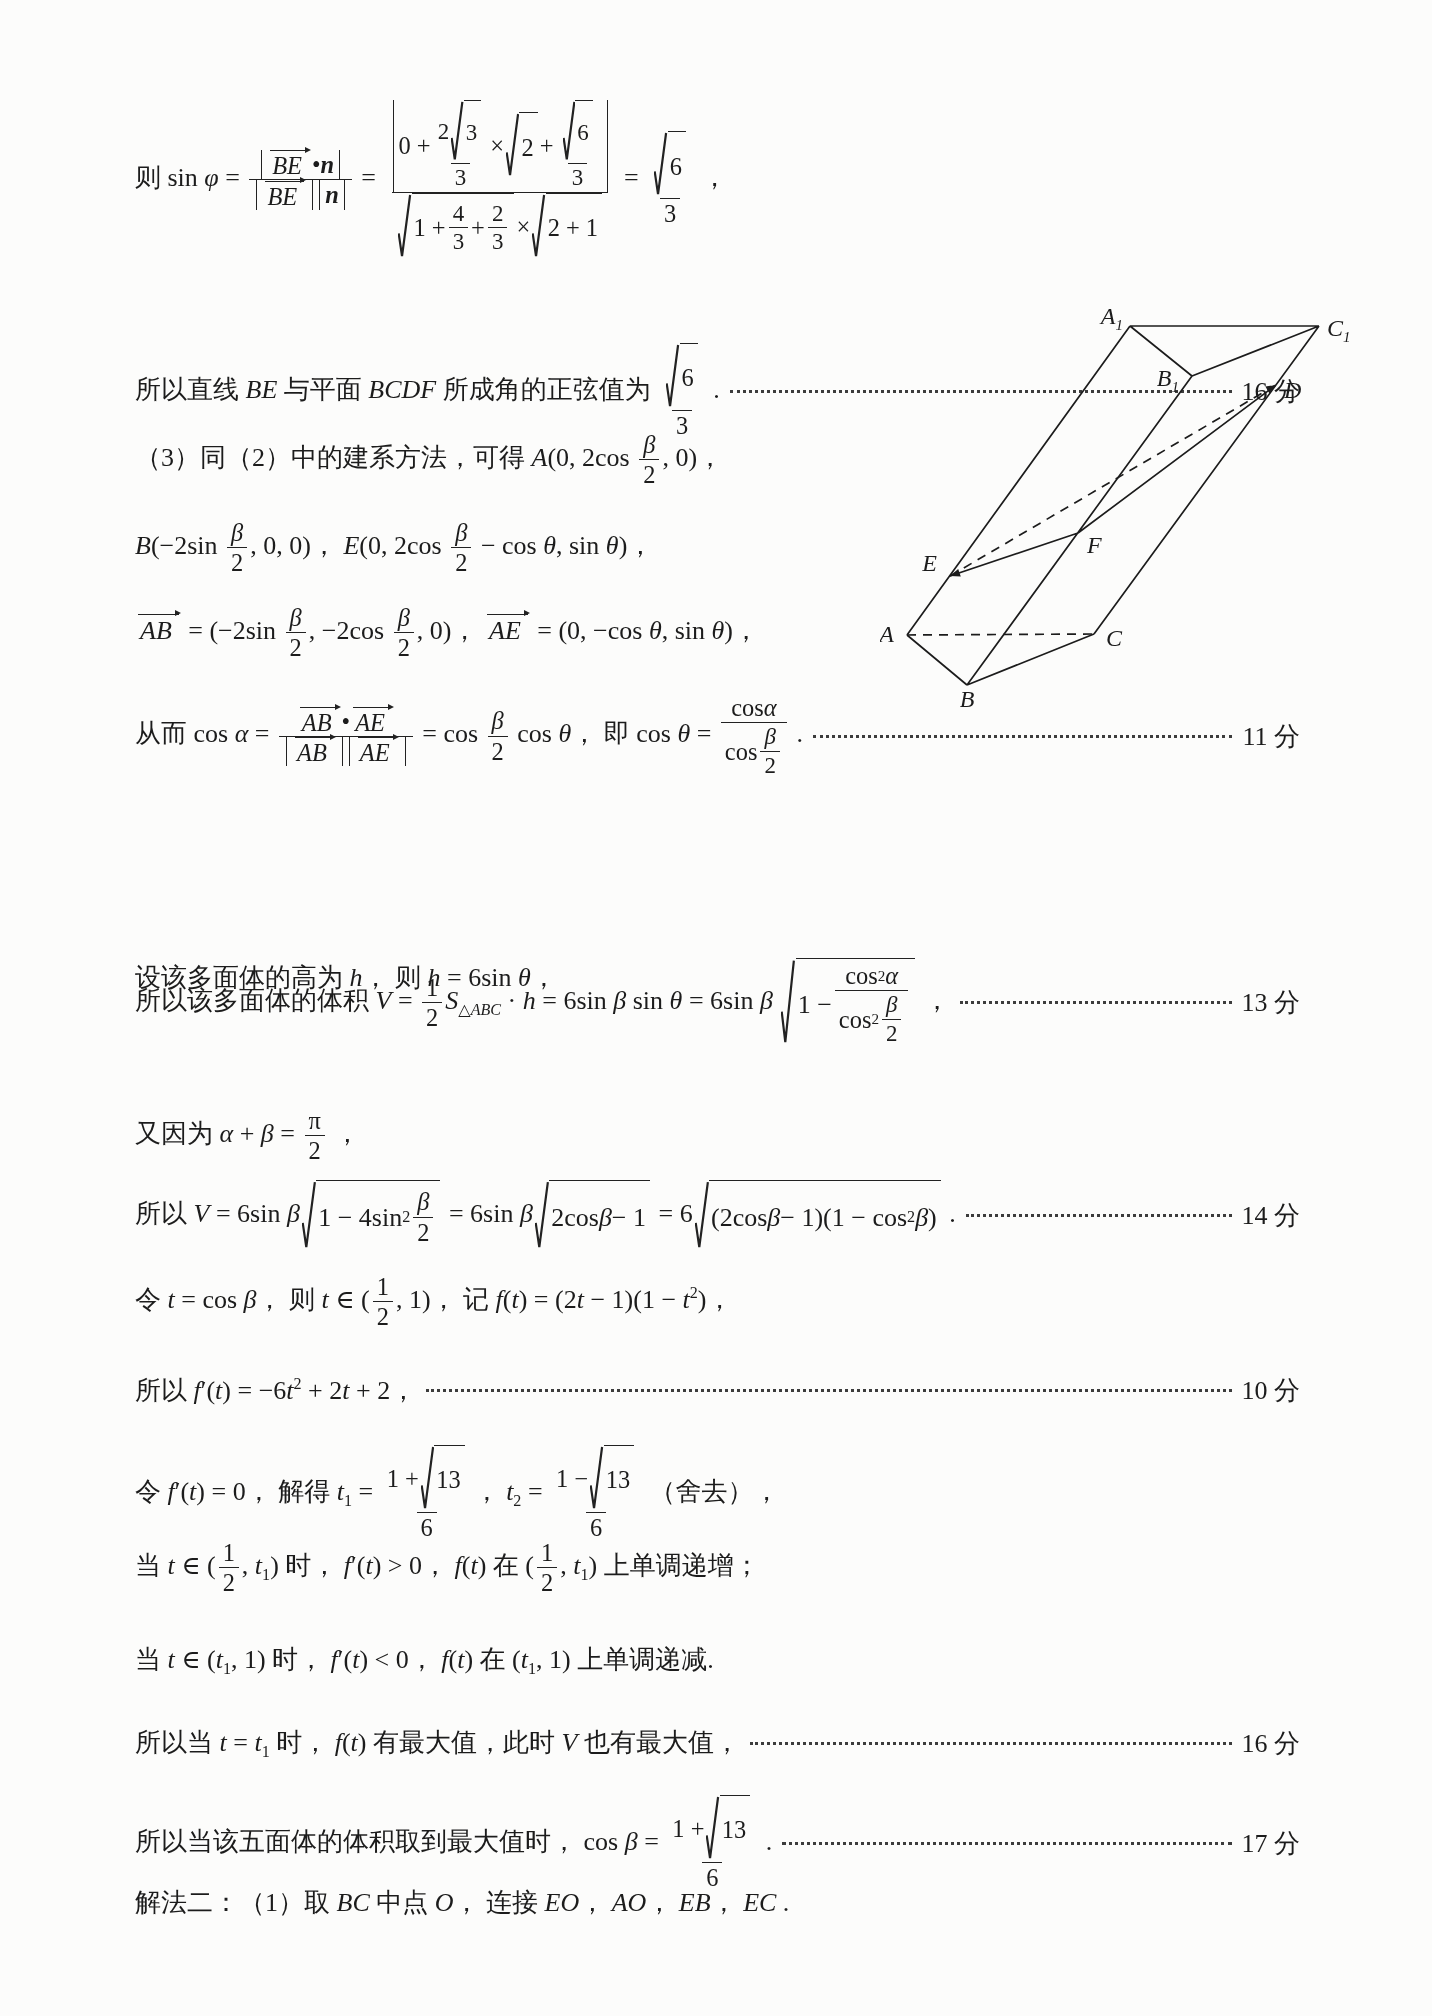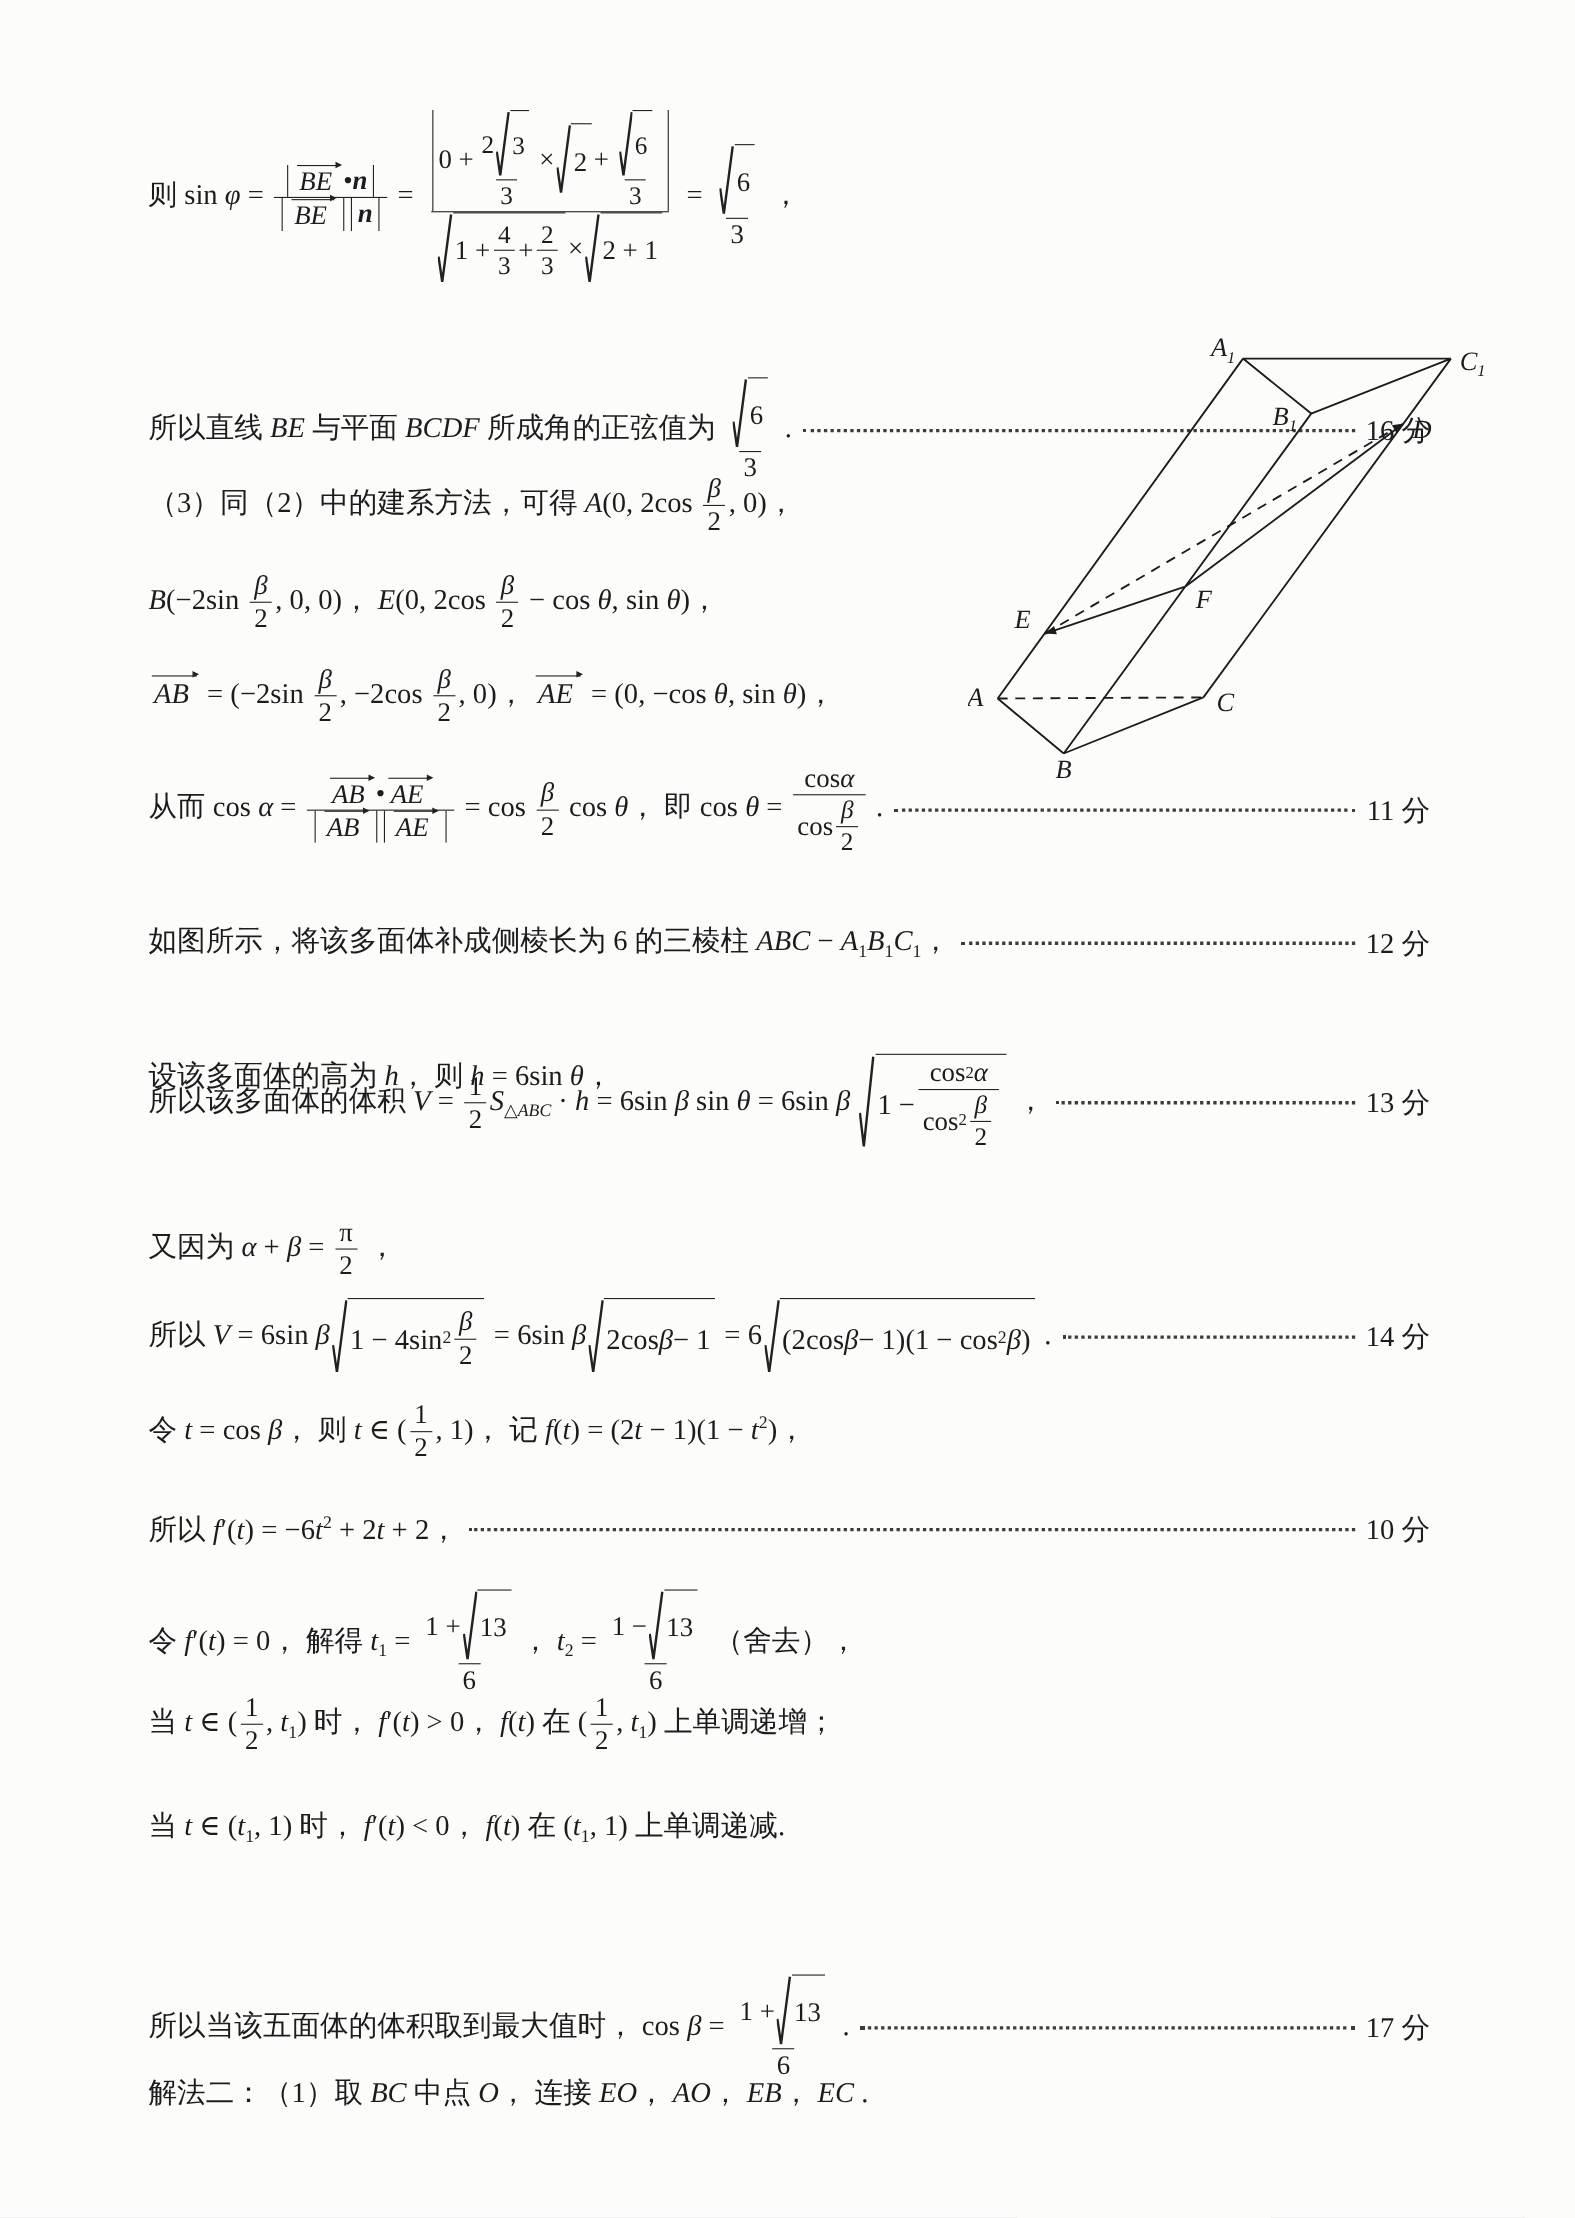--- a/index.html
+++ b/index.html
@@ -203,25 +203,20 @@
               <span class="num">
                 <span class="it">β</span>
               </span>
               <span class="den">2</span>
             </span></span>
         </span> .</span>
     <span class="leader"></span>
     <span class="score">11 分</span>
   </div>
 
-  <div class="mline l7">
-    <span class="mc">如图所示，将该多面体补成侧棱长为 6 的三棱柱 <span class="it">ABC</span> − <span class="it">A</span><sub>1</sub><span class="it">B</span><sub>1</sub><span class="it">C</span><sub>1</sub>，</span>
-    <span class="leader"></span>
-    <span class="score">12 分</span>
-  </div>
 
   <div class="mline l8">
     <span class="mc">设该多面体的高为 <span class="it">h</span>， 则 <span class="it">h</span> = 6sin <span class="it">θ</span>，</span>
   </div>
 
   <div class="mline l9">
     <span class="mc">所以该多面体的体积 <span class="it">V</span> = <span class="frac">
           <span class="num">1</span>
           <span class="den">2</span>
         </span><span class="it">S</span><sub>△<span class="it">ABC</span></sub> · <span class="it">h</span> = 6sin <span class="it">β</span> sin <span class="it">θ</span> = 6sin <span class="it">β</span> <span class="sqrt">
@@ -327,20 +322,25 @@
         </span>, <span class="it">t</span><sub>1</sub>) 时， <span class="it">f</span>′(<span class="it">t</span>) &gt; 0， <span class="it">f</span>(<span class="it">t</span>) 在 (<span class="frac">
           <span class="num">1</span>
           <span class="den">2</span>
         </span>, <span class="it">t</span><sub>1</sub>) 上单调递增；</span>
   </div>
 
   <div class="mline l16">
     <span class="mc">当 <span class="it">t</span> ∈ (<span class="it">t</span><sub>1</sub>, 1) 时， <span class="it">f</span>′(<span class="it">t</span>) &lt; 0， <span class="it">f</span>(<span class="it">t</span>) 在 (<span class="it">t</span><sub>1</sub>, 1) 上单调递减.</span>
   </div>
 
+  <div class="mline l17">
+    <span class="mc">所以当 <span class="it">t</span> = <span class="it">t</span><sub>1</sub> 时， <span class="it">f</span>(<span class="it">t</span>) 有最大值，此时 <span class="it">V</span> 也有最大值，</span>
+    <span class="leader"></span>
+    <span class="score">16 分</span>
+  </div>
 
   <div class="mline l18">
     <span class="mc">所以当该五面体的体积取到最大值时， cos <span class="it">β</span> = <span class="frac">
           <span class="num">1 + <span class="sqrt">
               <span class="rad">
                 <svg viewBox="0 0 20 100" preserveAspectRatio="none">
                   <polyline points="1,60 6,94 18,3" fill="none" stroke="#222" stroke-width="2.2" vector-effect="non-scaling-stroke"></polyline>
                 </svg>
               </span>
               <span class="sqc">13</span>

